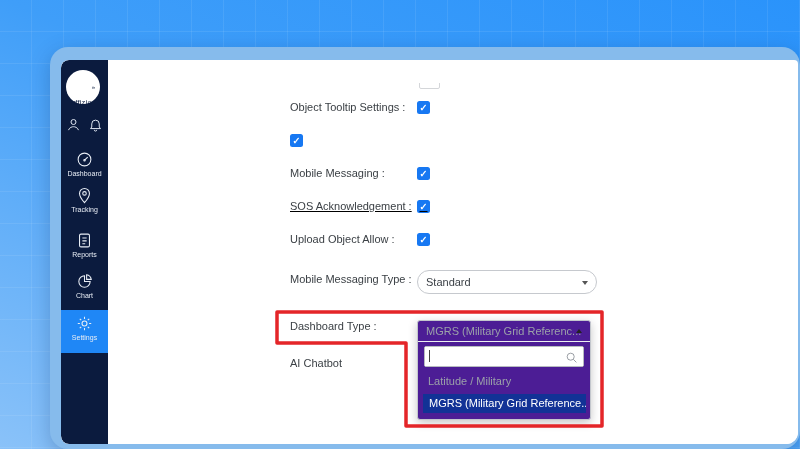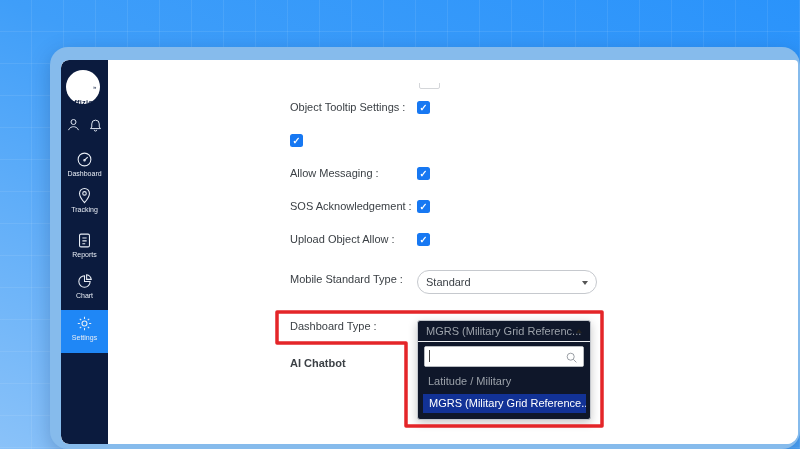--- a/index.html
+++ b/index.html
@@ -27,21 +27,21 @@
   
   .sidebar {
     position:absolute; left:0; top:0; bottom:0; width:47px;
     background:#0b1b3e; border-radius:8px 0 0 8px;
   }
   .logo {
     position:absolute; left:5px; top:10px; width:34px; height:34px;
     background:#fff; border-radius:50%;
     display:flex; align-items:center; justify-content:center;
   }
-  .logo-text { font-size:7.5px; font-weight:bold; color:#0b1b3e; letter-spacing:.2px;margin-top:31px; }
+  .logo-text { font-size:7.5px; font-weight:normal; color:#0b1b3e; letter-spacing:.2px;margin-top:31px; }
   .logo-mark { font-size:6px; color:#0b1b3e; }
   .icon-row {
     position:absolute; top:57px; left:0; width:100%;
     display:flex; justify-content:center; gap:7px;
   }
   .icon-row svg { width:15px; height:15px; stroke:#dde4f0; fill:none; stroke-width:1.6; }
   .nav-item { position:absolute; left:0; width:100%; text-align:center; color:#e8edf5; cursor:pointer; }
   .nav-item svg { width:17px; height:17px; stroke:#e8edf5; fill:none; stroke-width:1.5; display:block; margin:0 auto; }
   .nav-label { font-size:7px; display:block; margin-top:2px; }
   .nav-item.active { background:#1f87f6; padding:5px 0 6px; }
@@ -62,38 +62,38 @@
     position:absolute; left:311px; top:-7px; width:21px; height:13px;
     background:#fff; border:1.5px solid #d4d6d9; border-radius:2px;
   }
 
   .form-row { position:absolute; left:182px; display:flex; align-items:flex-start; height:14px; }
   .row-label { font-size:11px; color:#3b4045; width:127px; white-space:nowrap; }
   .checkbox {
     width:13px; height:13px; background:#1778f2; border-radius:2.5px;
     color:#fff; font-size:9.5px; font-weight:bold; line-height:13px; text-align:center; cursor:pointer;
   }
-  .r1 { top:18px; } .r2 { top:51px; } .r3 { top:84px; } .r4 { top:117px; } .r5 { top:150px; }
+  .r1 { top:18px; } .r2 { top:51px; } .r3 { top:84px; } .r4 { top:117px;text-decoration:underline; } .r5 { top:150px; }
 
   .field-label { position:absolute; left:182px; font-size:11px; color:#3b4045; white-space:nowrap; }
-  .lbl-mobile { top:190px; } .lbl-coord { top:237px; } .lbl-ai { top:274px;font-weight:bold; }
+  .lbl-mobile { top:190px; } .lbl-coord { top:237px; } .lbl-ai { top:274px; }
 
   .select-box {
     position:absolute; left:309px; top:187px; width:180px; height:24px;
     border:1px solid #c6c9ce; border-radius:12px; background:#fff;
     font-size:11px; color:#3a3f45; line-height:22px; padding:0 20px 0 8px; cursor:pointer;
   }
   .caret-down {
     position:absolute; right:8px; top:10px; width:0; height:0;
     border-left:3.5px solid transparent; border-right:3.5px solid transparent; border-top:4.5px solid #555;
   }
 
   
   .dropdown {
-    position:absolute; left:309px; top:237px; width:174px; background:#0f172a;
+    position:absolute; left:309px; top:237px; width:174px; background:#4c1d95;
     border:1px solid #c3c7cd; border-radius:3px;
     box-shadow:0 3px 10px rgba(0,0,0,.22); z-index:5;
   }
   .dd-control { position:relative; height:21px; border-bottom:1px solid #eceef1; cursor:pointer; }
   .dd-value {
     font-size:11px; color:#9ba1a9; line-height:20px; padding:0 18px 0 8px;
     white-space:nowrap; overflow:hidden;
   }
   .caret-up {
     position:absolute; right:8px; top:8px; width:0; height:0;
@@ -196,33 +196,33 @@
       <div class="partial-checkbox"></div>
 
       <div class="form-row r1">
         <span class="row-label">Object Tooltip Settings :</span>
         <span class="checkbox">✓</span>
       </div>
       <div class="form-row r2">
         <span class="checkbox">✓</span>
       </div>
       <div class="form-row r3">
-        <span class="row-label">Allow Messaging :</span>
+        <span class="row-label">Mobile Messaging :</span>
         <span class="checkbox">✓</span>
       </div>
       <div class="form-row r4">
         <span class="row-label">SOS Acknowledgement :</span>
         <span class="checkbox">✓</span>
       </div>
       <div class="form-row r5">
         <span class="row-label">Upload Object Allow :</span>
         <span class="checkbox">✓</span>
       </div>
 
-      <span class="field-label lbl-mobile">Mobile Standard Type :</span>
+      <span class="field-label lbl-mobile">Mobile Messaging Type :</span>
       <div class="select-box">
         <span>Standard</span>
         <span class="caret-down"></span>
       </div>
 
       <span class="field-label lbl-coord">Dashboard Type :</span>
 
       <div class="dropdown">
         <div class="dd-control">
           <div class="dd-value">MGRS (Military Grid Referenc...</div>

